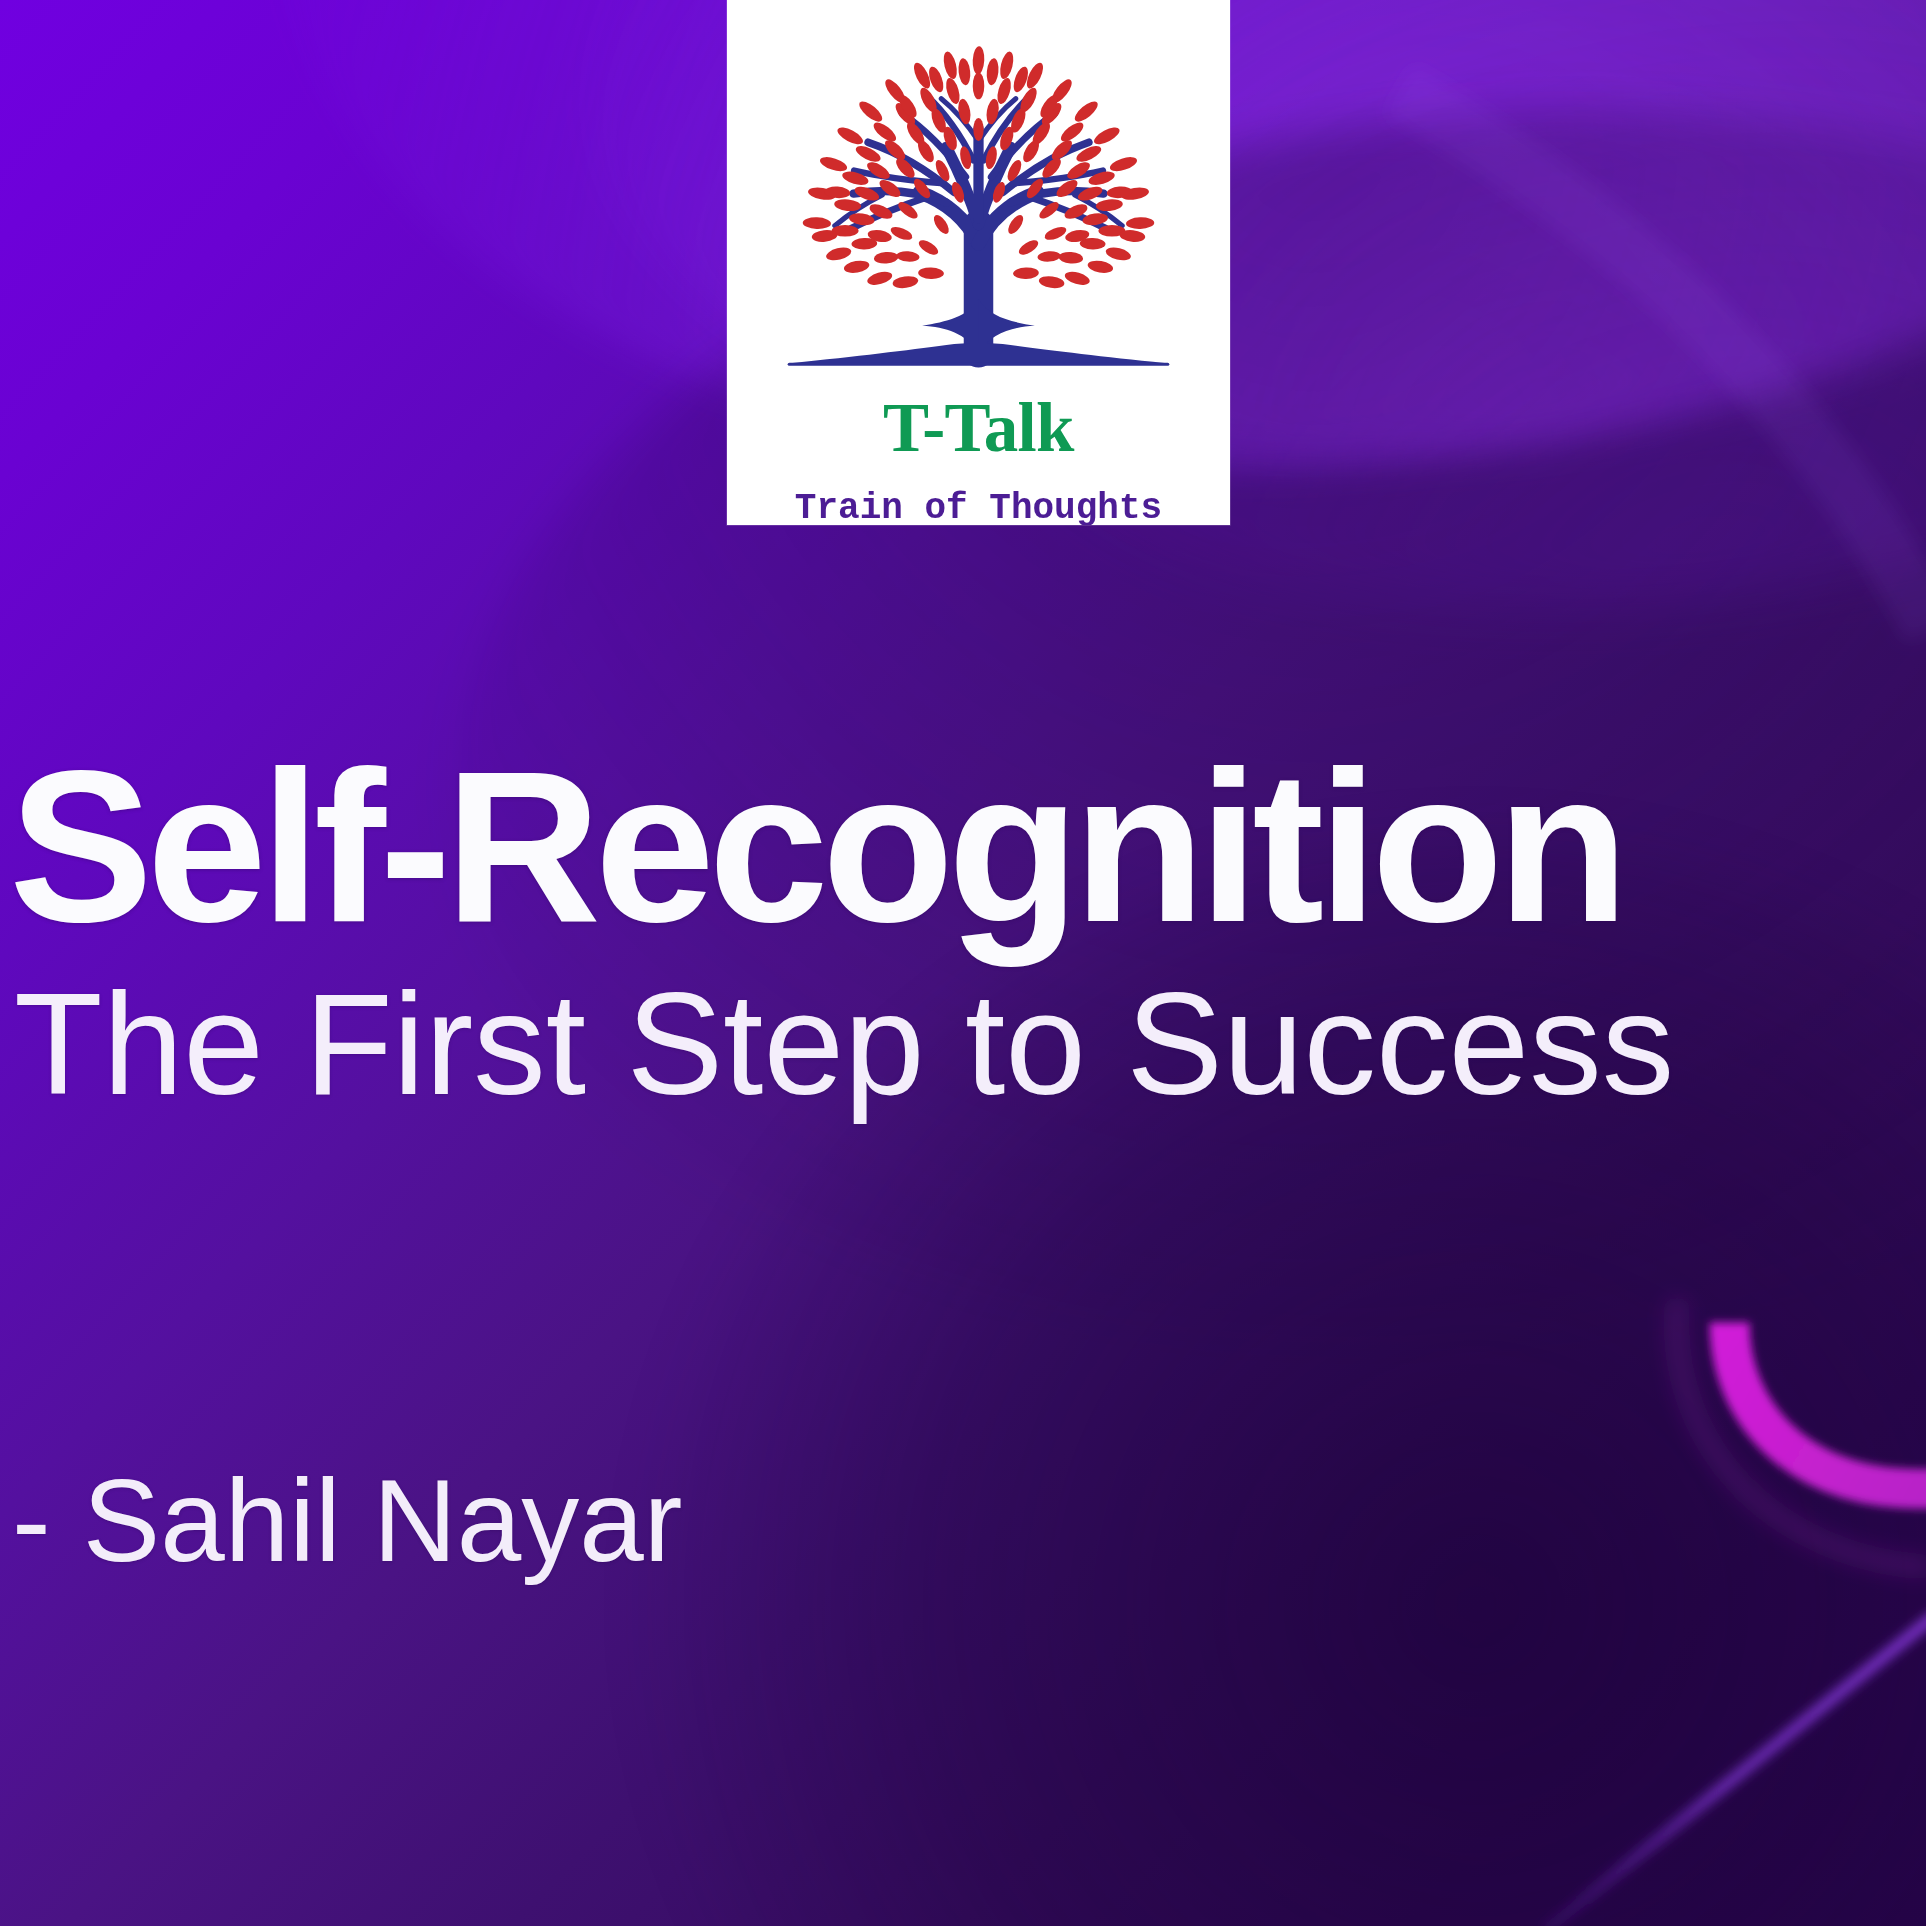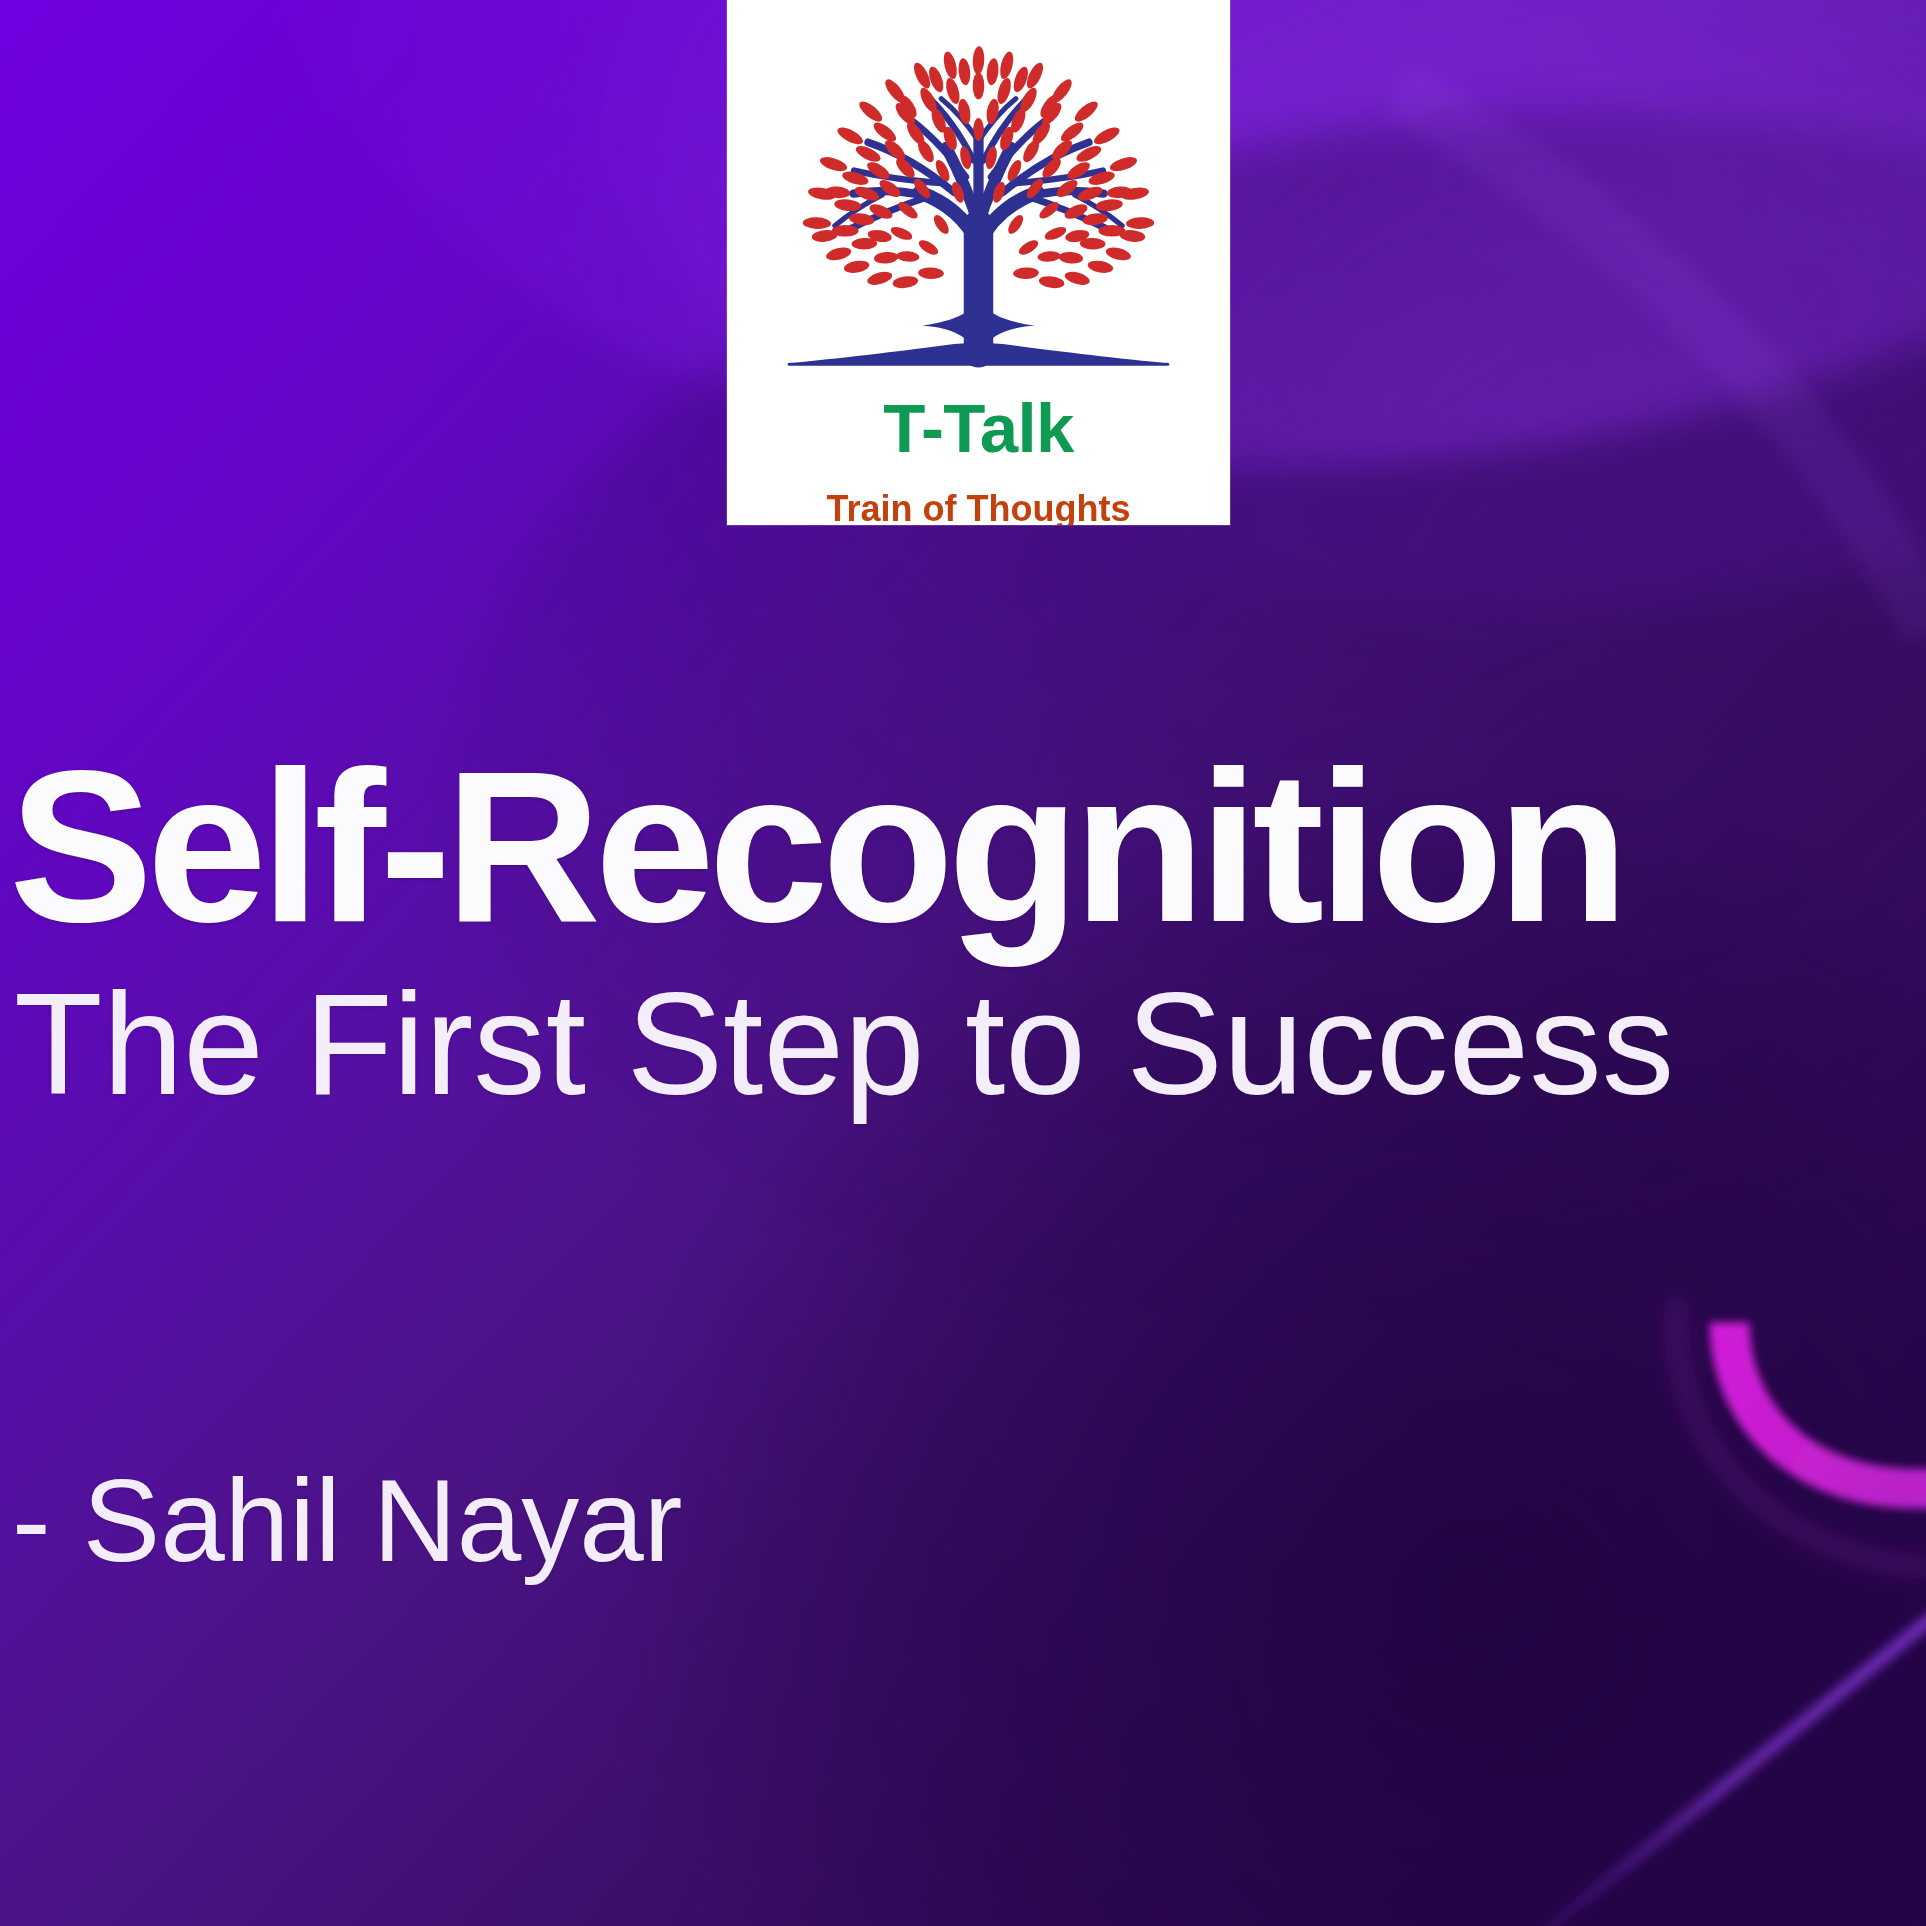--- a/index.html
+++ b/index.html
@@ -117,34 +117,34 @@
   }
   #logo-tree-wrap {
     width: 449px;
     height: 360px;
     margin-top: 36px;
     position: relative;
   }
   #logo-tree { width: 100%; height: 100%; display: block; }
 
   #logo-wordmark {
-    font-family: Liberation Sans, sans-serif;
+    font-family: Liberation Serif, serif;
     font-weight: bold;
     font-size: 69px;
     line-height: 1;
     color: #0F9A54;
     letter-spacing: -0.6px;
     margin-top: 2.6px;
   }
   #logo-tagline {
-    font-family: Liberation Sans, sans-serif;
+    font-family: Liberation Mono, monospace;
     font-weight: bold;
     font-size: 36px;
     line-height: 1;
-    color: #c2410c;
+    color: #4c1d95;
     letter-spacing: 0px;
     margin-top: 28px;
   }
 
   
   #headline-block {
     position: absolute;
     left: 9px;
     top: 738px;
     width: 2055px; 

